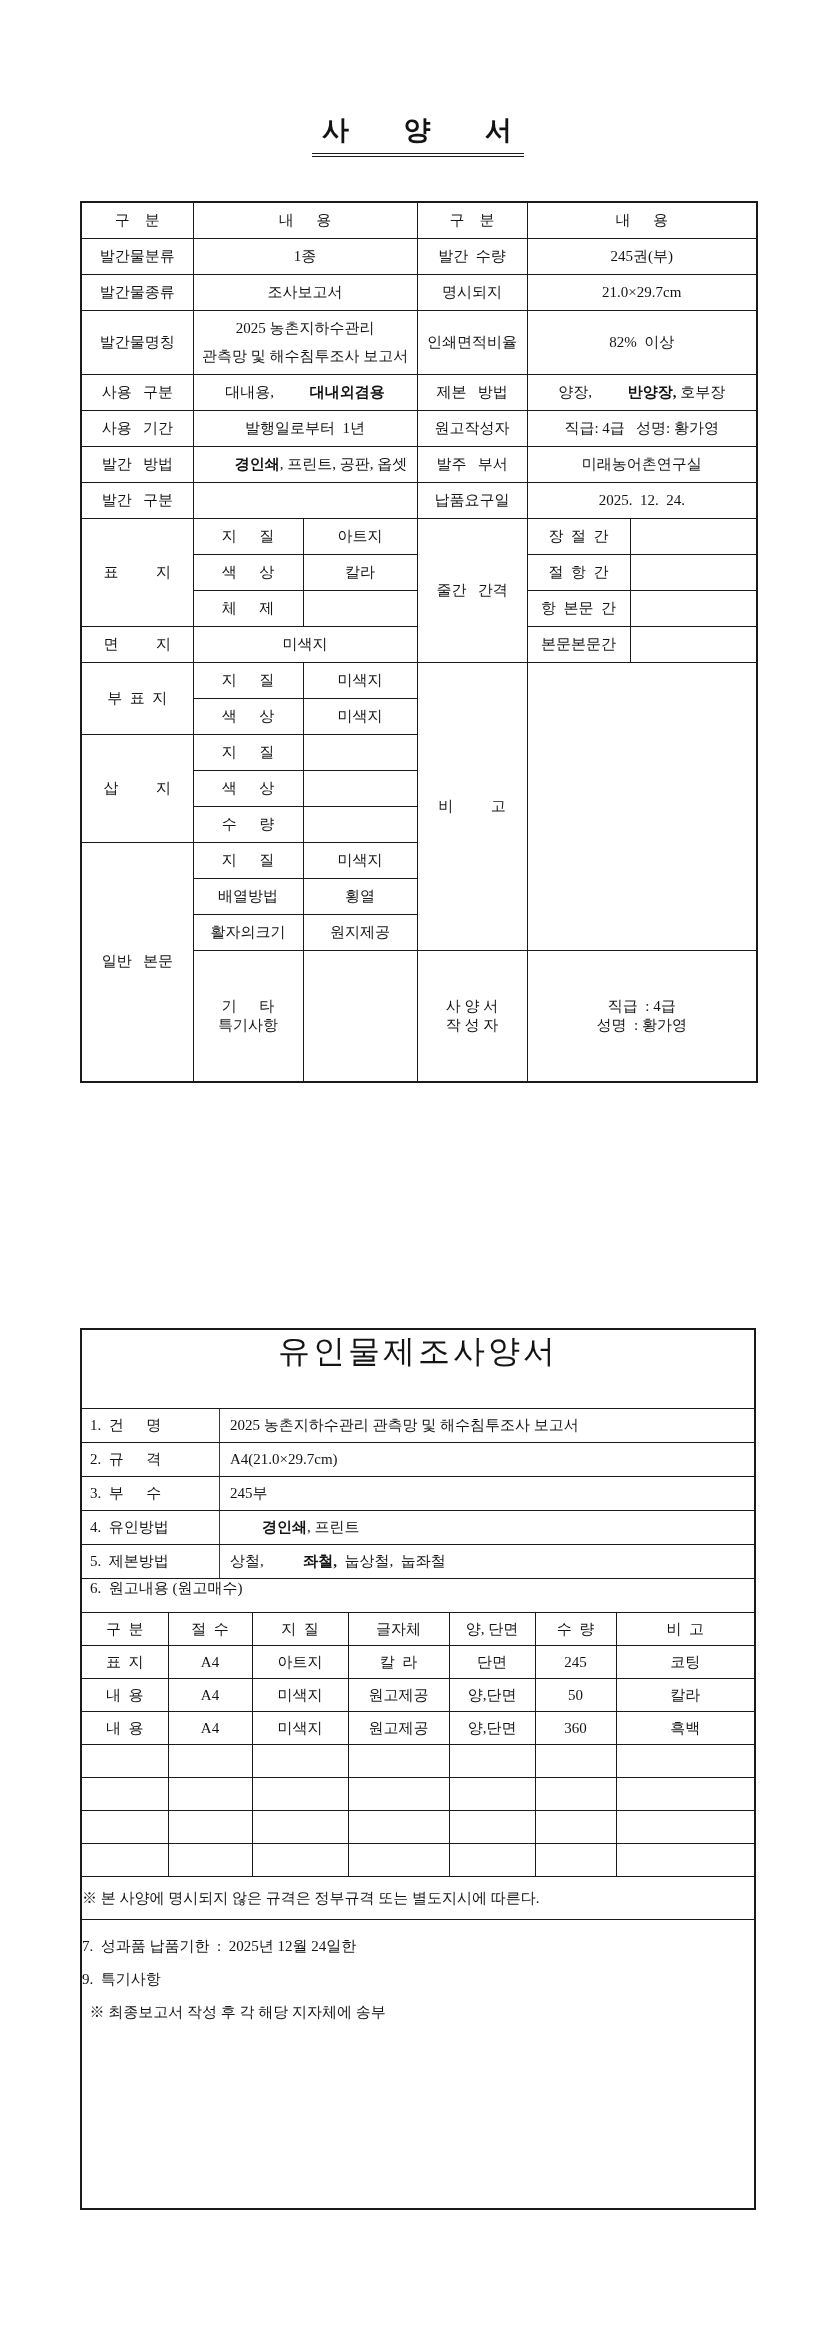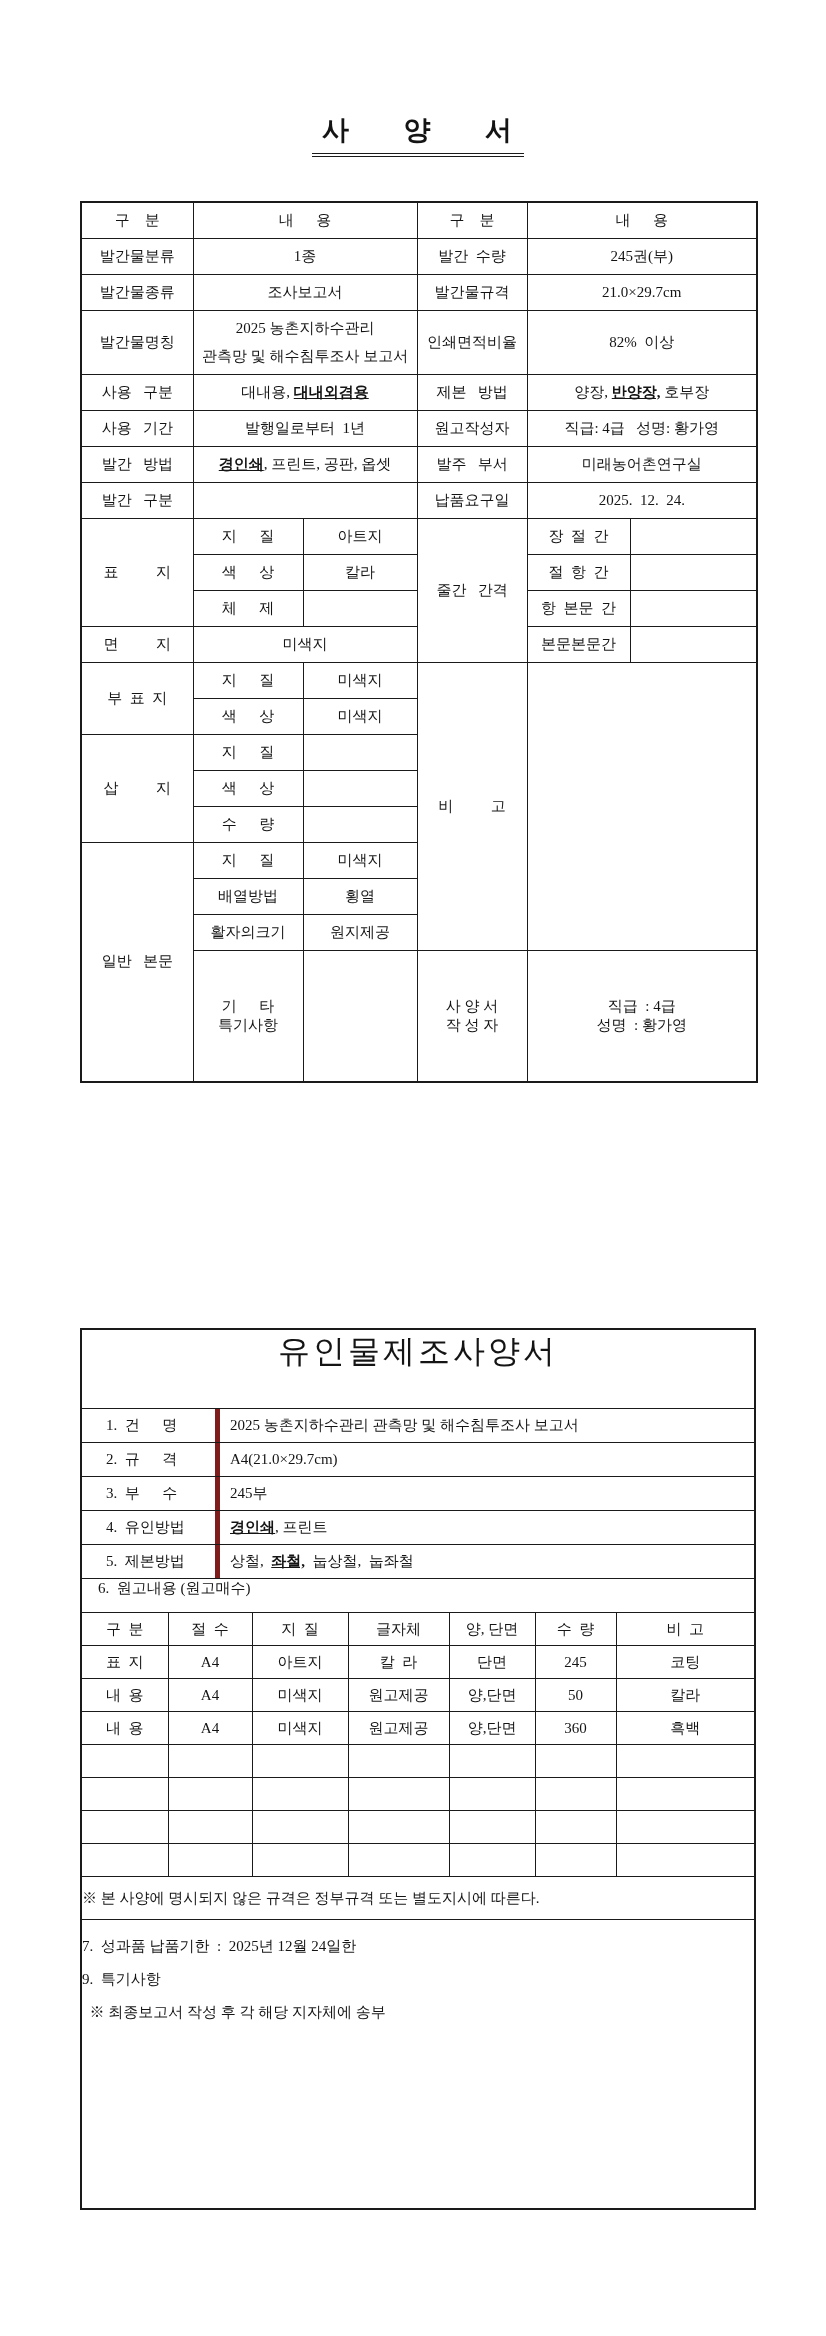--- a/index.html
+++ b/index.html
@@ -23,42 +23,42 @@
     border:2px solid #1a1a1a;
     font-size:15px;
   }
   table.t1 td{
     border:1px solid #1a1a1a;text-align:center;vertical-align:middle;
     padding:1px 3px;white-space:pre-wrap;overflow:hidden;
   }
   .r36{height:36px}.r64{height:64px}.r132{height:132px}
   td.left{text-align:left;padding-left:8px;}
   td.small{font-size:15px;line-height:1.9;}
-  .emph{font-weight:bold;text-decoration:underline;}
+  .emph{font-weight:bold;margin-left:32px;}
   
   .box2{
     width:676px;margin:245px 0 0 80px;
     border:2px solid #1a1a1a;font-size:15px;
     box-sizing:border-box;
   }
   .box2 .row{border-bottom:1px solid #1a1a1a;display:flex;align-items:stretch;}
   .t2-title{
     height:78px;display:flex;align-items:center;justify-content:center;
     font-size:32px;letter-spacing:3px;font-weight:500;
   }
   .item-row{height:33px;}
   .item-row .lbl{
-    width:138px;flex:0 0 138px;border-right:5px solid #7f1d1d;
-    display:flex;align-items:center;padding-left:24px;box-sizing:border-box;
+    width:138px;flex:0 0 138px;border-right:1px solid #7f1d1d;
+    display:flex;align-items:center;padding-left:8px;box-sizing:border-box;
     white-space:pre-wrap;
   }
   .item-row .val{
     flex:1;display:flex;align-items:center;padding-left:10px;white-space:pre-wrap;
   }
-  .full-row{height:33px;display:flex;align-items:center;padding-left:16px;white-space:pre-wrap;}
+  .full-row{height:33px;display:flex;align-items:center;padding-left:8px;white-space:pre-wrap;}
   table.grid{
     width:100%;border-collapse:collapse;table-layout:fixed;font-size:15px;
   }
   table.grid td{
     border:1px solid #1a1a1a;height:32px;text-align:center;vertical-align:middle;
     padding:0 2px;white-space:pre-wrap;overflow:hidden;
   }
   table.grid tr td:first-child{border-left:none;}
   table.grid tr td:last-child{border-right:none;}
   table.grid tr:first-child td{border-top:none;}
@@ -96,21 +96,21 @@
   </tr>
   <tr class="r36">
     <td>발간물분류</td>
     <td colspan="2">1종</td>
     <td>발간  수량</td>
     <td colspan="2">245권(부)</td>
   </tr>
   <tr class="r36">
     <td>발간물종류</td>
     <td colspan="2">조사보고서</td>
-    <td>발간물규격</td>
+    <td>명시되지</td>
     <td colspan="2">21.0×29.7cm</td>
   </tr>
   <tr class="r64">
     <td>발간물명칭</td>
     <td colspan="2" class="small">2025 농촌지하수관리
 관측망 및 해수침투조사 보고서</td>
     <td>인쇄면적비율</td>
     <td colspan="2">82%  이상</td>
   </tr>
   <tr class="r36">

